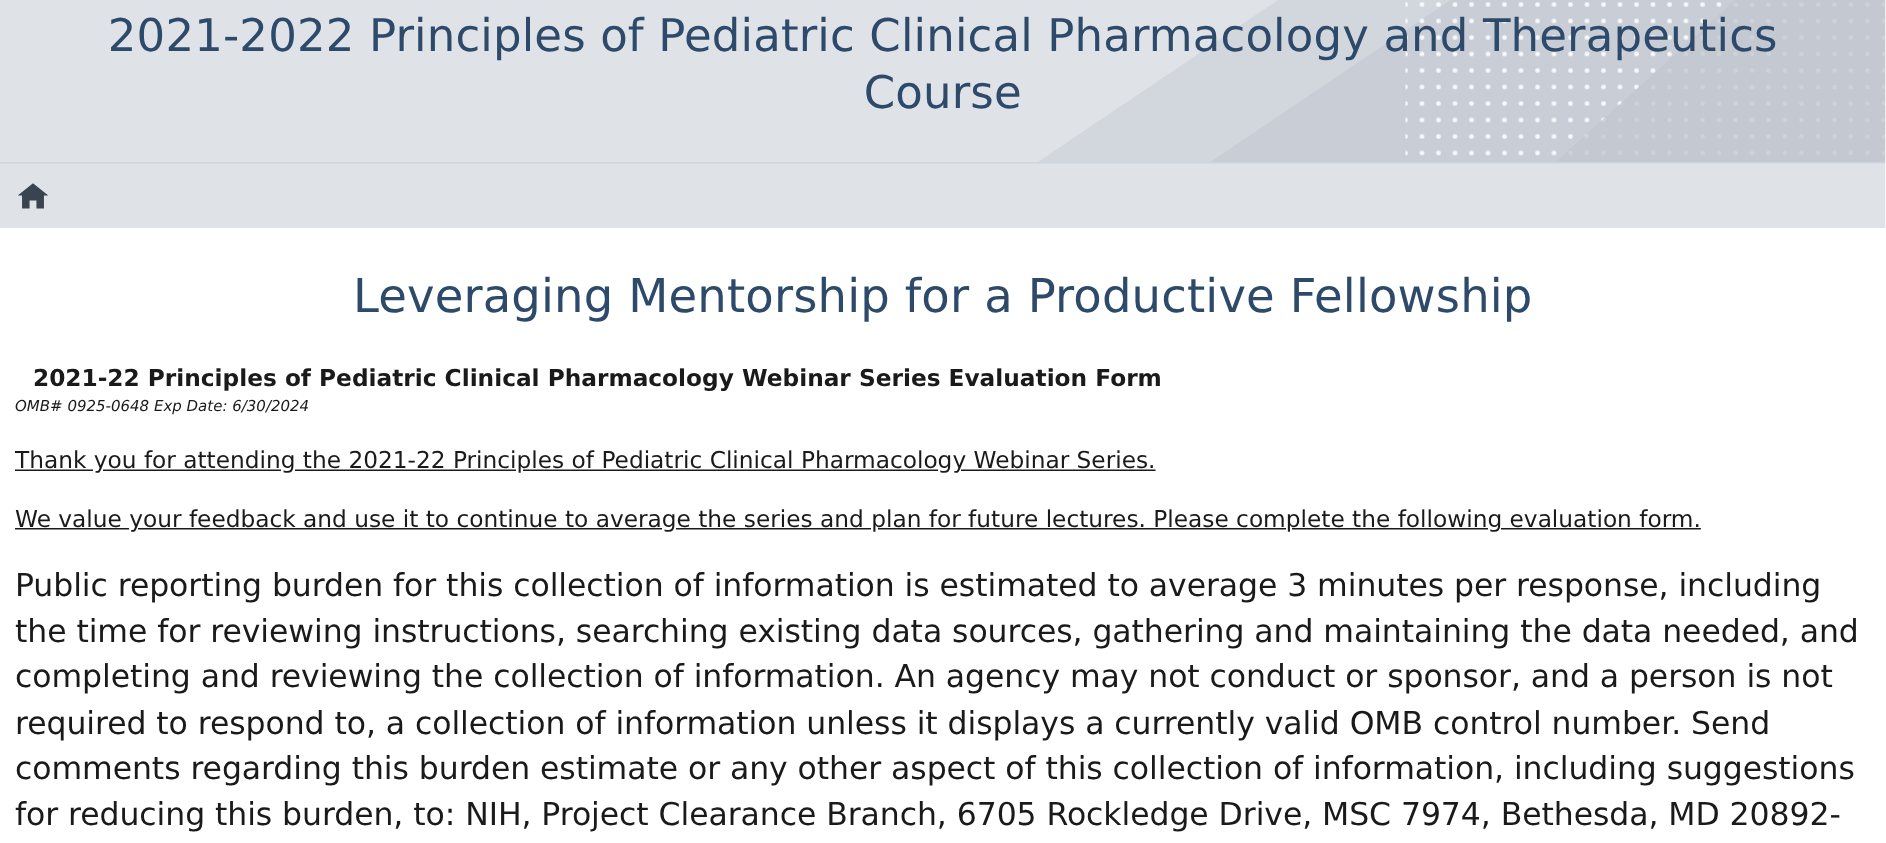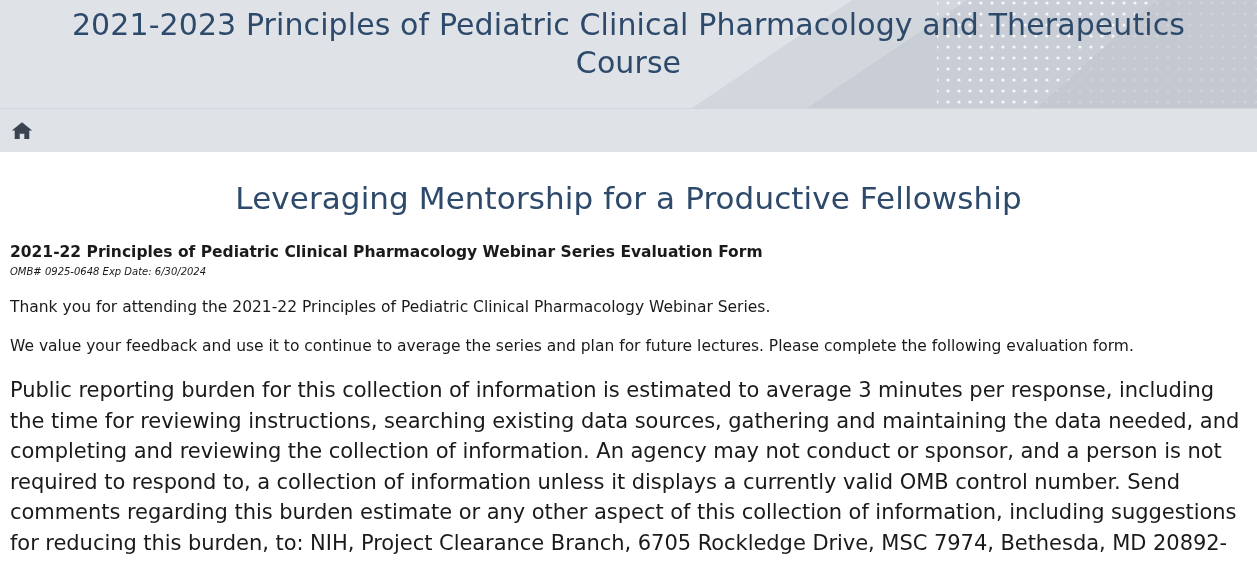--- a/index.html
+++ b/index.html
@@ -85,30 +85,31 @@
   }
   .body-text {
     font-family: "DejaVu Sans", sans-serif;
     color: #1a1a1a;
     font-size: 15.5px;
     line-height: 1.42;
   }
   .form-heading {
     font-weight: bold;
     font-size: 15.5px;
-    margin: 18px 0 0 0;
+    margin: 18px 0 0 12px;
   }
   .omb-line {
     font-style: italic;
     font-size: 10px;
     margin: 2px 0 0 0;
   }
   .para {
     margin: 17px 0 0 0;
     font-size: 15.5px;
+    text-decoration: underline;
   }
   .burden {
     margin: 18px 0 0 0;
     font-size: 21px;
     line-height: 1.45;
     letter-spacing: -0.05px;
   }
 </style>
 </head>
 <body>
@@ -123,21 +124,21 @@
         <polygon points="130,108 300,0 620,0 620,108"></polygon>
       </clipPath>
     </defs>
     <polygon points="55,108 215,0 620,0 620,108" fill="#d2d7de"></polygon>
     <polygon points="170,108 330,0 620,0 620,108" fill="#c9ced6"></polygon>
     <g clip-path="url(#wedge)">
       <rect x="300" y="0" width="320" height="108" fill="url(#dots)"></rect>
     </g>
     <polygon points="400,108 520,0 620,0 620,108" fill="#c0c6cf" opacity="0.75"></polygon>
   </svg>
-  <h1 class="banner-title">2021-2023 Principles of Pediatric Clinical Pharmacology and Therapeutics Course</h1>
+  <h1 class="banner-title">2021-2022 Principles of Pediatric Clinical Pharmacology and Therapeutics Course</h1>
 </div>
 
 <div class="crumb-bar">
   <span class="home-icon" title="Home">
     <svg width="24" height="24" viewBox="0 0 24 24" fill="#3a4350" aria-hidden="true">
       <path d="M12 3.2 1.8 11.4h2.9V20h5.0v-5.3h4.6V20h5.0v-8.6h2.9z"></path>
     </svg>
   </span>
   <span></span>
 </div>

